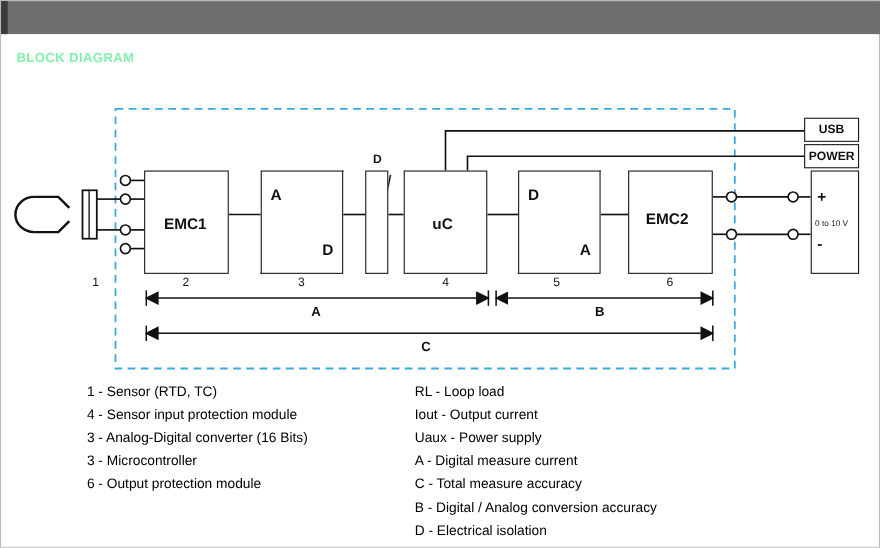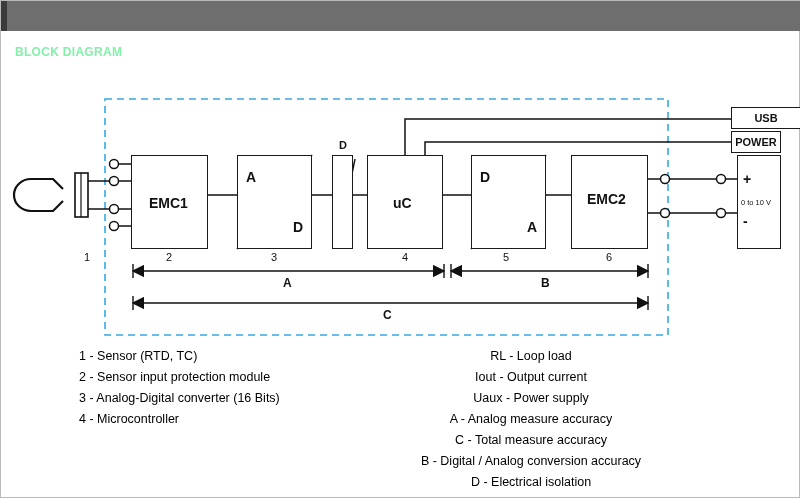--- a/index.html
+++ b/index.html
@@ -117,21 +117,21 @@
   }
 
   
   .legend {
     position: absolute;
     font-size: 12.5px;
     color: #000000;
     line-height: 21px;
   }
   .legend-col-left { left: 78px; top: 315px; width: 300px; }
-  .legend-col-right { left: 360px; top: 315px; width: 340px; text-align: center; }
+  .legend-col-right { left: 376px; top: 315px; width: 340px; }
   .legend-item { white-space: nowrap; }
 </style>
 </head>
 <body>
 
 <div id="page">
 
   <div class="header-bar">
     <div class="header-accent"></div>
     <div class="header-title">BLOCK DIAGRAM</div>
@@ -229,43 +229,44 @@
     <div class="box-label" style="left:479px; top:138px;">D</div>
     <div class="box-label" style="left:526px; top:188px;">A</div>
     <div class="num-label" style="left:487px; top:220px; width:36px;">5</div>
 
     <div class="box" style="left:570px; top:124px; width:77px; height:94px;"></div>
     <div class="box-label" style="left:586px; top:160px;">EMC2</div>
     <div class="num-label" style="left:590px; top:220px; width:36px;">6</div>
 
     <div class="num-label" style="left:68px; top:220px; width:36px;">1</div>
 
-    <div class="side-box" style="left:730px; top:76px; width:70px; height:22px;">USB</div>
+    <div class="side-box" style="left:730px; top:76px; width:50px; height:22px;">USB</div>
     <div class="side-box" style="left:730px; top:100px; width:50px; height:22px;">POWER</div>
 
     <div class="box" style="left:736px; top:124px; width:44px; height:94px;"></div>
     <div class="box-label" style="left:742px; top:140px;">+</div>
     <div class="tiny-label" style="left:740px; top:167px;">0 to 10 V</div>
     <div class="box-label" style="left:742px; top:182px;">-</div>
 
     <div class="rangebar-label" style="left:282px; top:245px;">A</div>
     <div class="rangebar-label" style="left:540px; top:245px;">B</div>
     <div class="rangebar-label" style="left:382px; top:277px;">C</div>
 
     <div class="legend legend-col-left">
       <div class="legend-item">1 - Sensor (RTD, TC)</div>
-      <div class="legend-item">2 - Sensor input protection module</div>
+      <div class="legend-item">4 - Sensor input protection module</div>
       <div class="legend-item">3 - Analog-Digital converter (16 Bits)</div>
-      <div class="legend-item">4 - Microcontroller</div>
+      <div class="legend-item">3 - Microcontroller</div>
+      <div class="legend-item">6 - Output protection module</div>
     </div>
 
     <div class="legend legend-col-right">
       <div class="legend-item">RL - Loop load</div>
       <div class="legend-item">Iout - Output current</div>
       <div class="legend-item">Uaux - Power supply</div>
-      <div class="legend-item">A - Analog measure accuracy</div>
+      <div class="legend-item">A - Digital measure current</div>
       <div class="legend-item">C - Total measure accuracy</div>
       <div class="legend-item">B - Digital / Analog conversion accuracy</div>
       <div class="legend-item">D - Electrical isolation</div>
     </div>
 
   </div>
 </div>
 
 </body></html>

